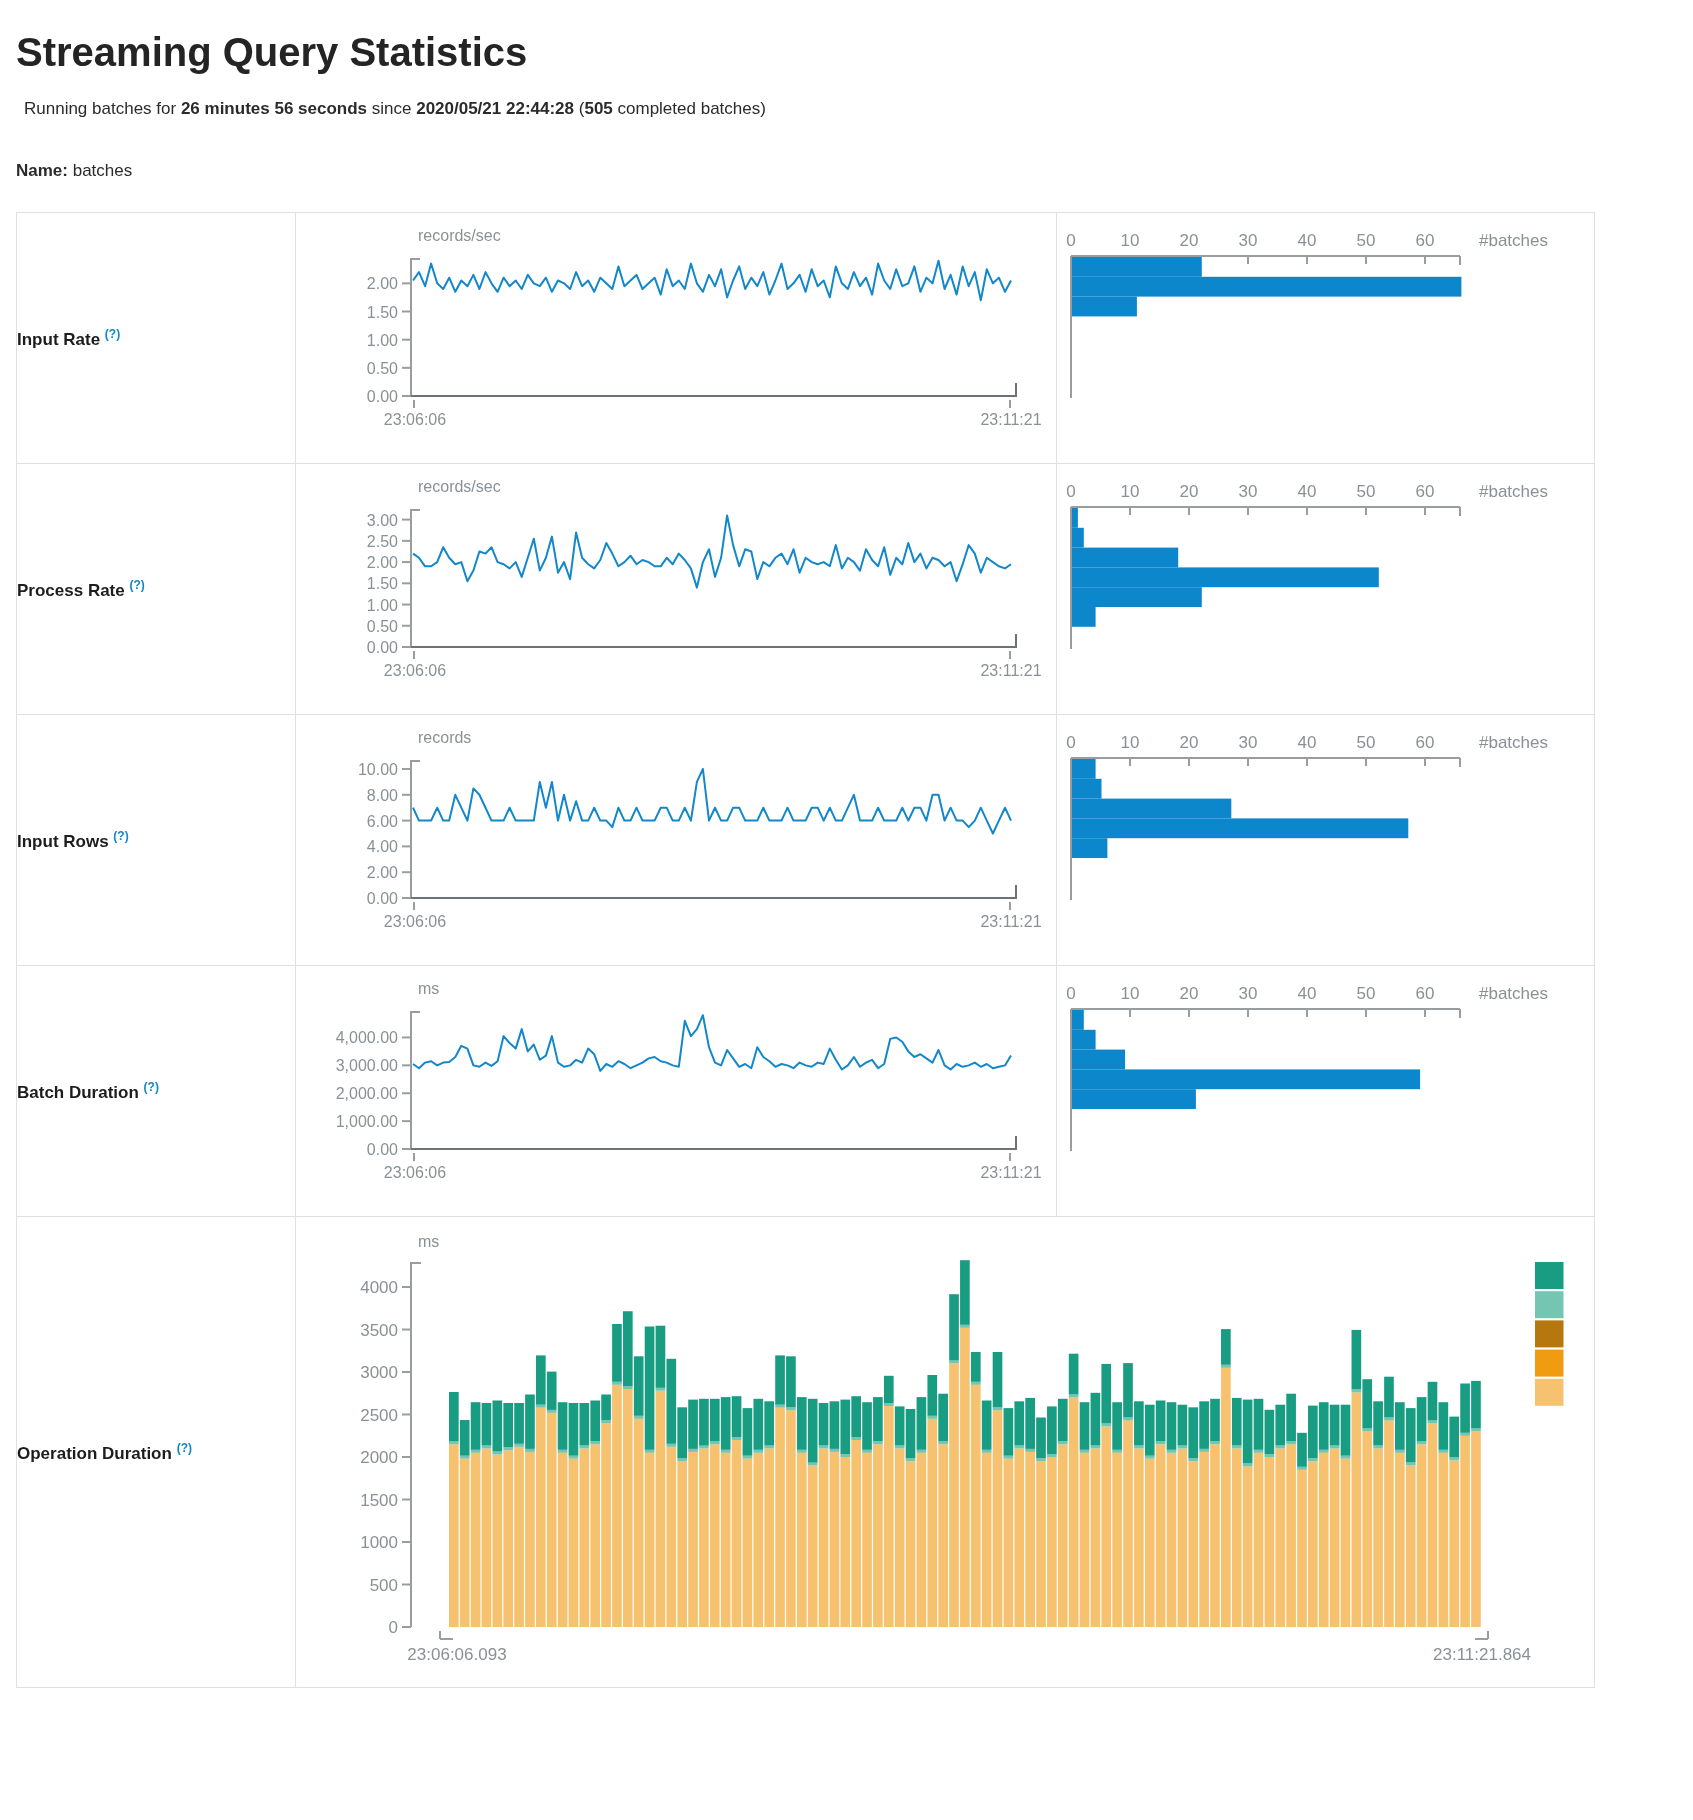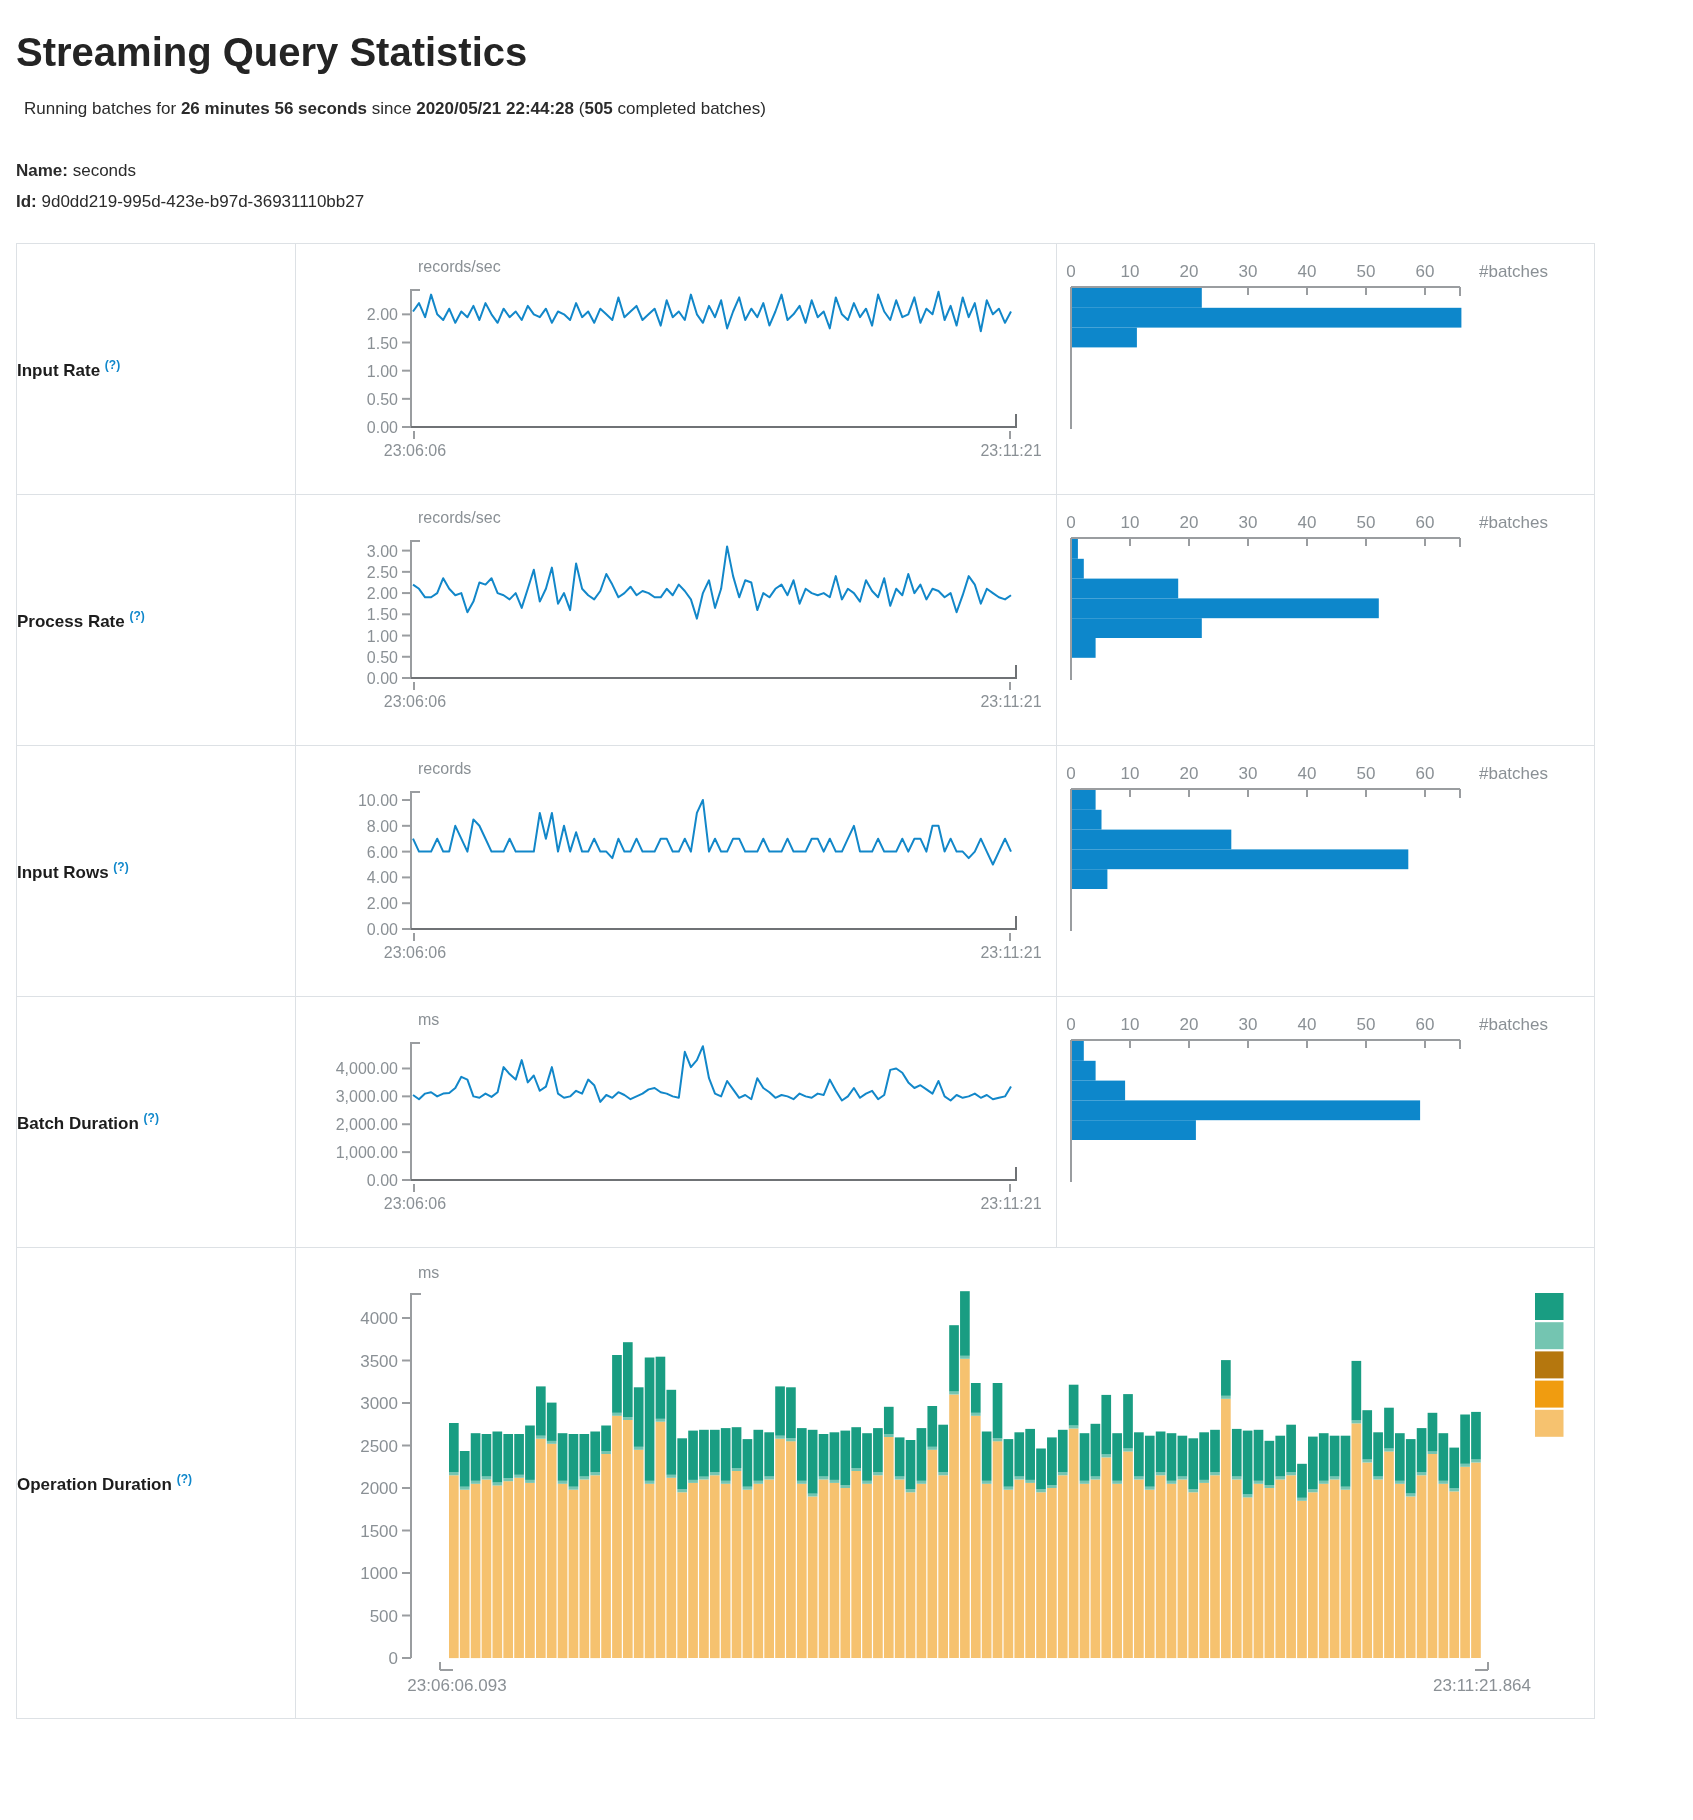--- a/index.html
+++ b/index.html
@@ -19,22 +19,21 @@
   svg text{font-family:"Liberation Sans","DejaVu Sans",sans-serif;}
 </style>
 </head>
 <body>
 
 <h1>Streaming Query Statistics</h1>
 
 <p class="subtitle"><span>Running batches for </span><b>26 minutes 56 seconds</b><span> since </span><b>2020/05/21 22:44:28</b><span> (</span><b>505</b><span> completed batches)</span></p>
 
 <div class="info">
-  <div><b>Name:</b><span> seconds</span></div>
-  <div><b>Id:</b><span> 9d0dd219-995d-423e-b97d-36931110bb27</span></div>
+  <div><b>Name:</b><span> batches</span></div>
 </div>
 
 <table class="stats">
   <colgroup>
       <col style="width:279px">
       <col style="width:760px">
       <col style="width:537px">
     </colgroup>
   <tbody>
 

